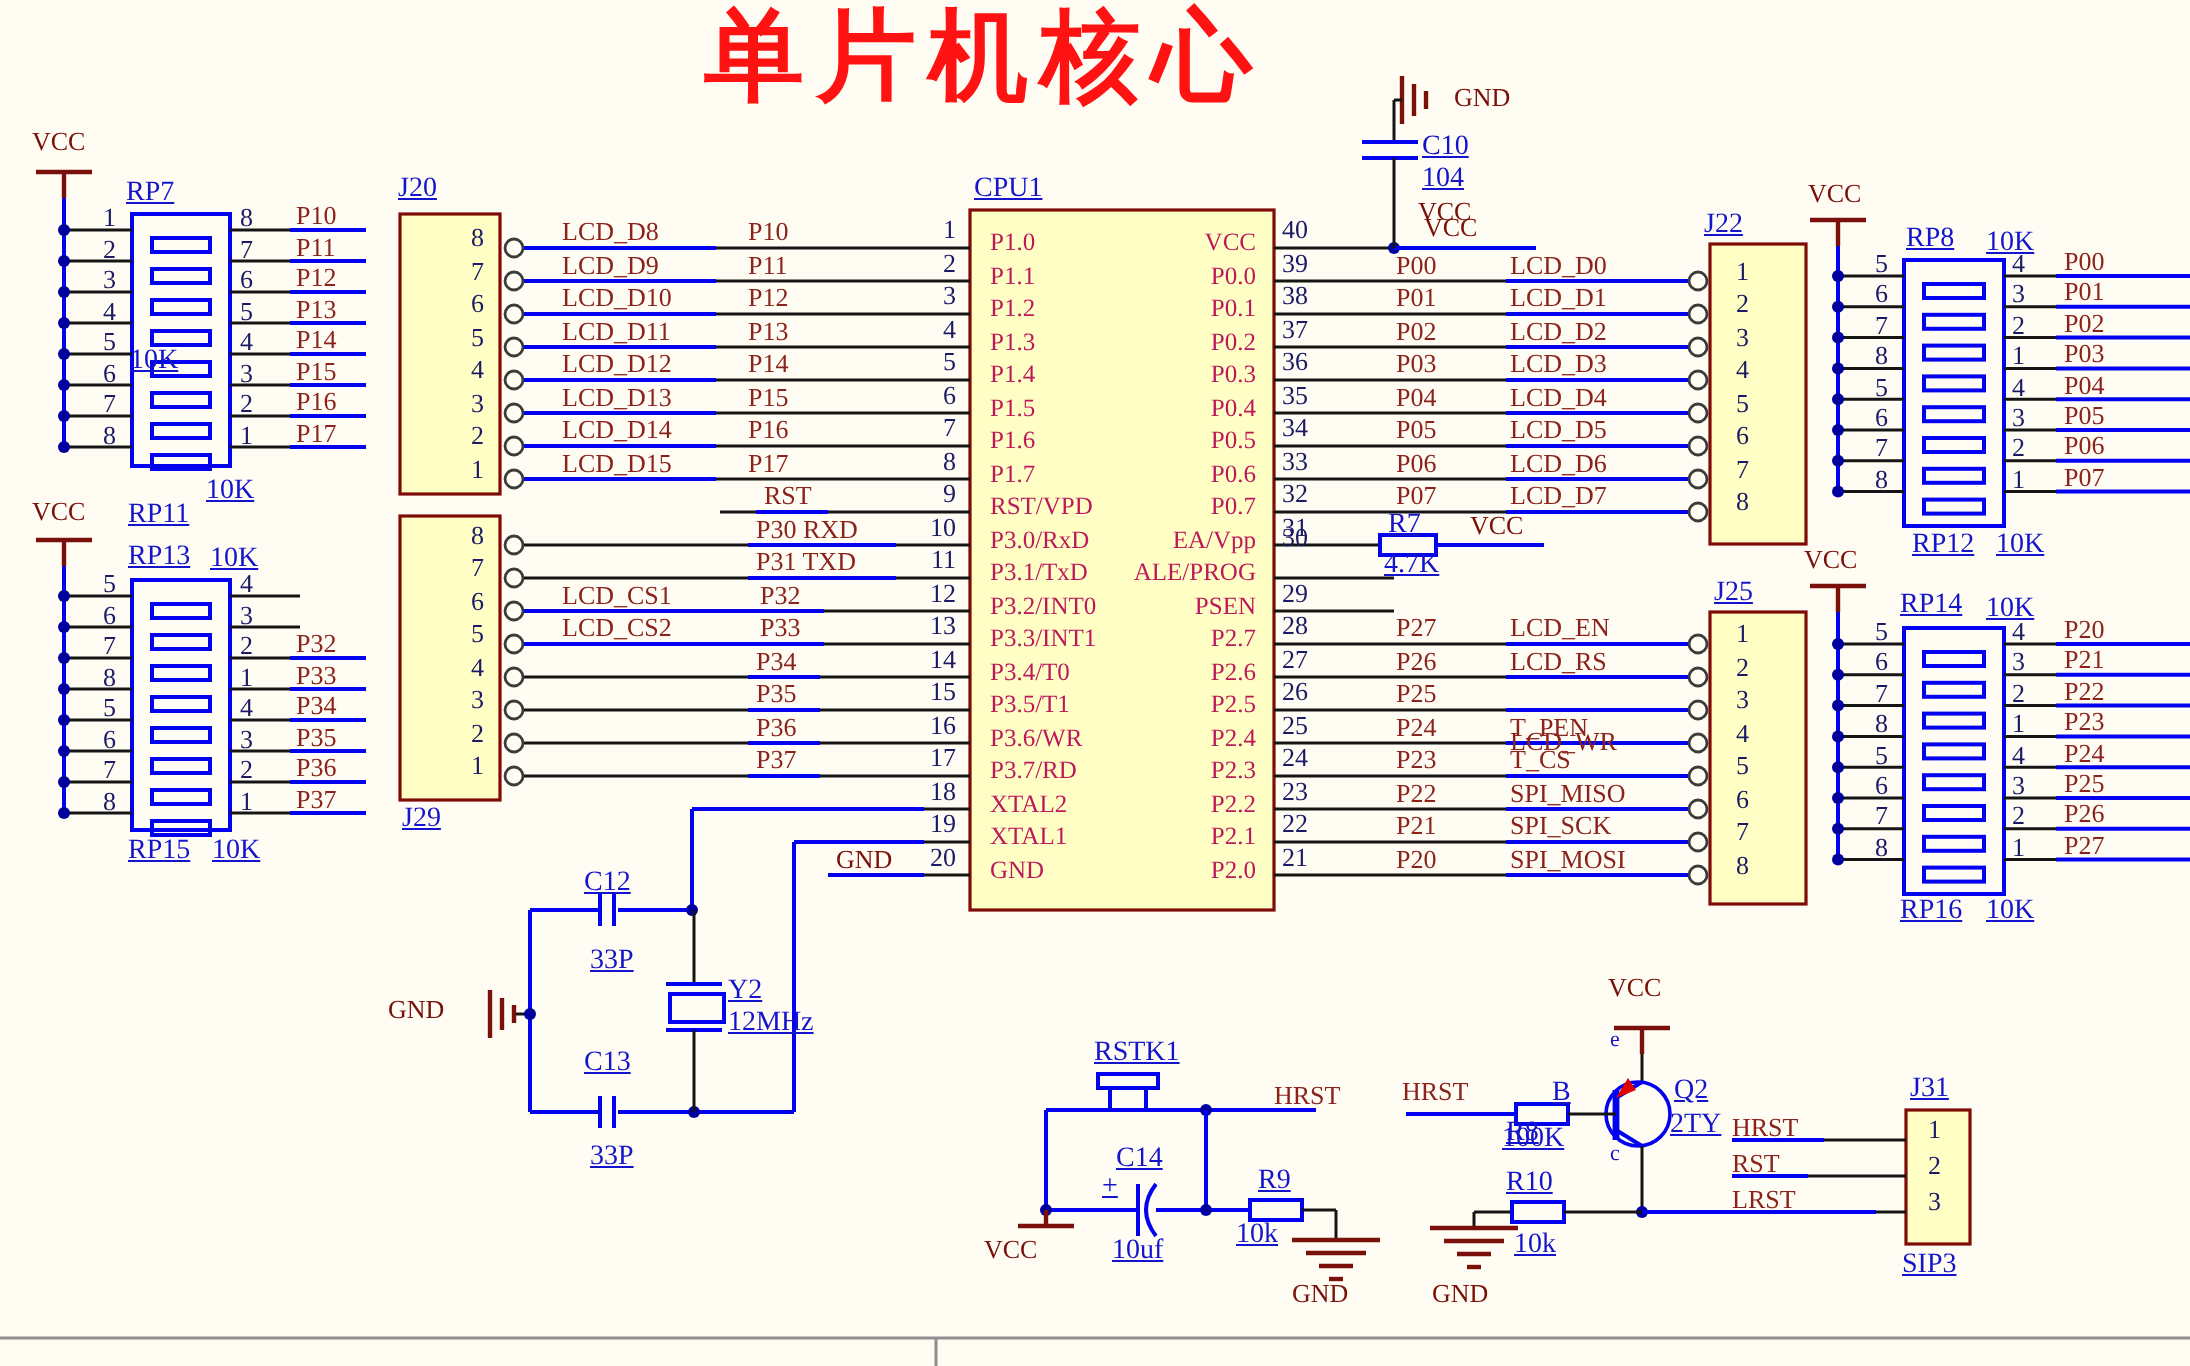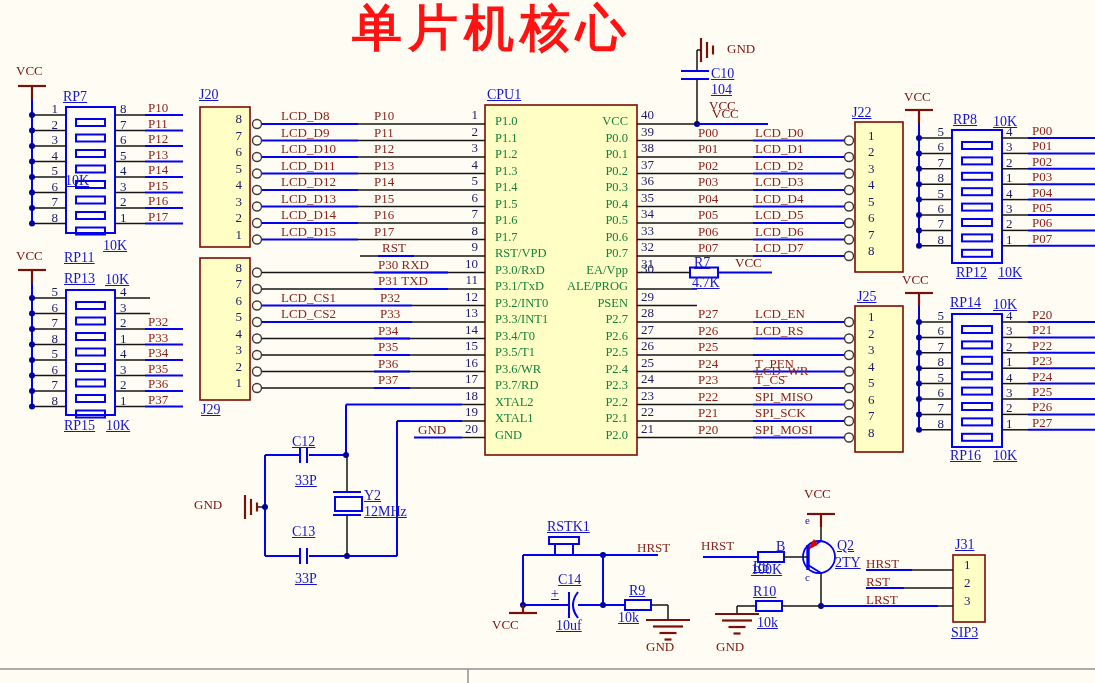--- a/index.html
+++ b/index.html
@@ -4,21 +4,21 @@
 <style>
   html,body{margin:0;padding:0;background:#FFFDF3;}
   #canvas{position:relative;width:1095px;height:683px;background:#FFFDF3;overflow:hidden;}
   #wires{position:absolute;left:0;top:0;}
   .t{position:absolute;font-family:"Liberation Serif",serif;white-space:nowrap;line-height:1.05;}
   .net{color:#8B231C;font-size:13px;}
   .pwr{color:#7A100A;font-size:13px;}
   .des{color:#1414CC;font-size:14px;text-decoration:underline;}
   .des-sm{color:#1414CC;font-size:11px;}
   .pin{color:#1A1A66;font-size:13px;}
-  .pname{color:#15803d;font-size:12.5px;}
+  .pname{color:#be185d;font-size:12.5px;}
   .title{color:#FF1212;font-size:50px;font-weight:bold;letter-spacing:6px;}
   .wm{color:#BDBAB7;font-family:"Liberation Sans",sans-serif;font-size:17px;}
   .wb{stroke:#0202F0;stroke-width:2;fill:none;}
   .wbthick{stroke:#0202F0;stroke-width:3.4;fill:none;}
   .wk{stroke:#151515;stroke-width:1.5;fill:none;}
   .wmaroon{stroke:#7A100A;stroke-width:2.2;fill:none;}
   .part{fill:#FFFFC5;stroke:#7E0B06;stroke-width:1.6;}
   .res{fill:none;stroke:#0202F0;stroke-width:2;}
   .trans{fill:none;stroke:#0202F0;stroke-width:1.8;}
   .pinc{fill:#FFFDF3;stroke:#3c3c3c;stroke-width:1.4;}

